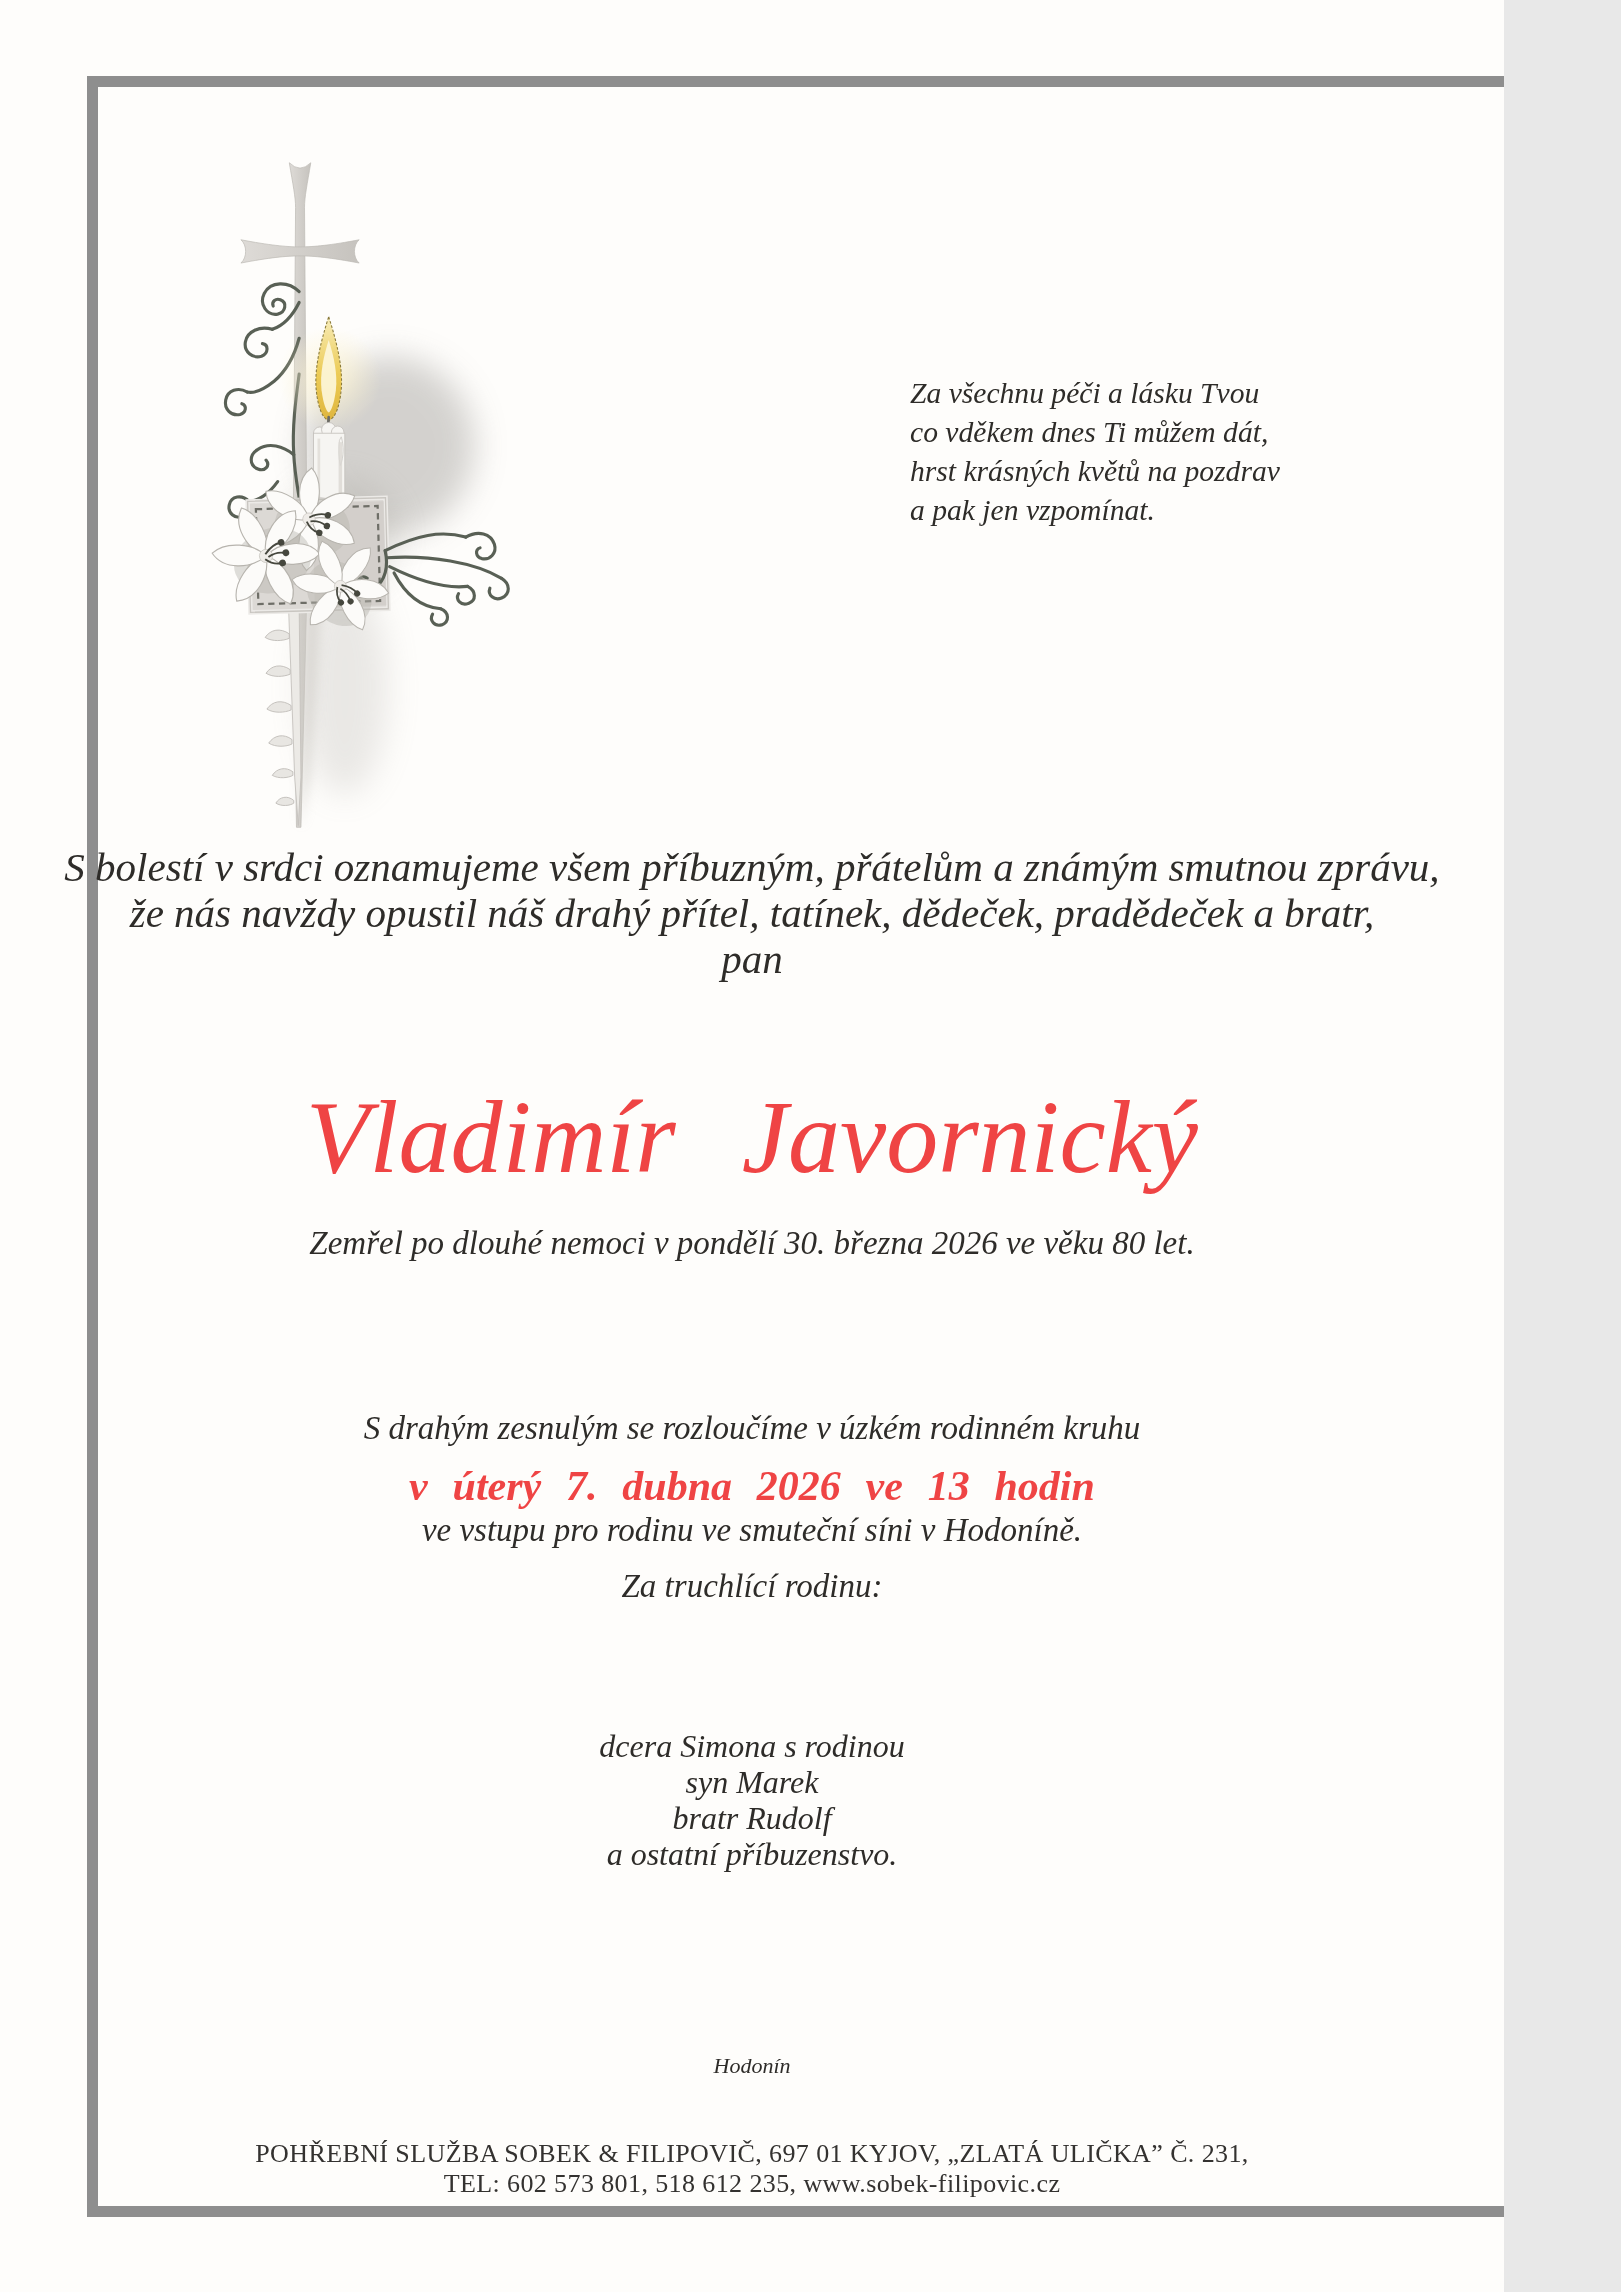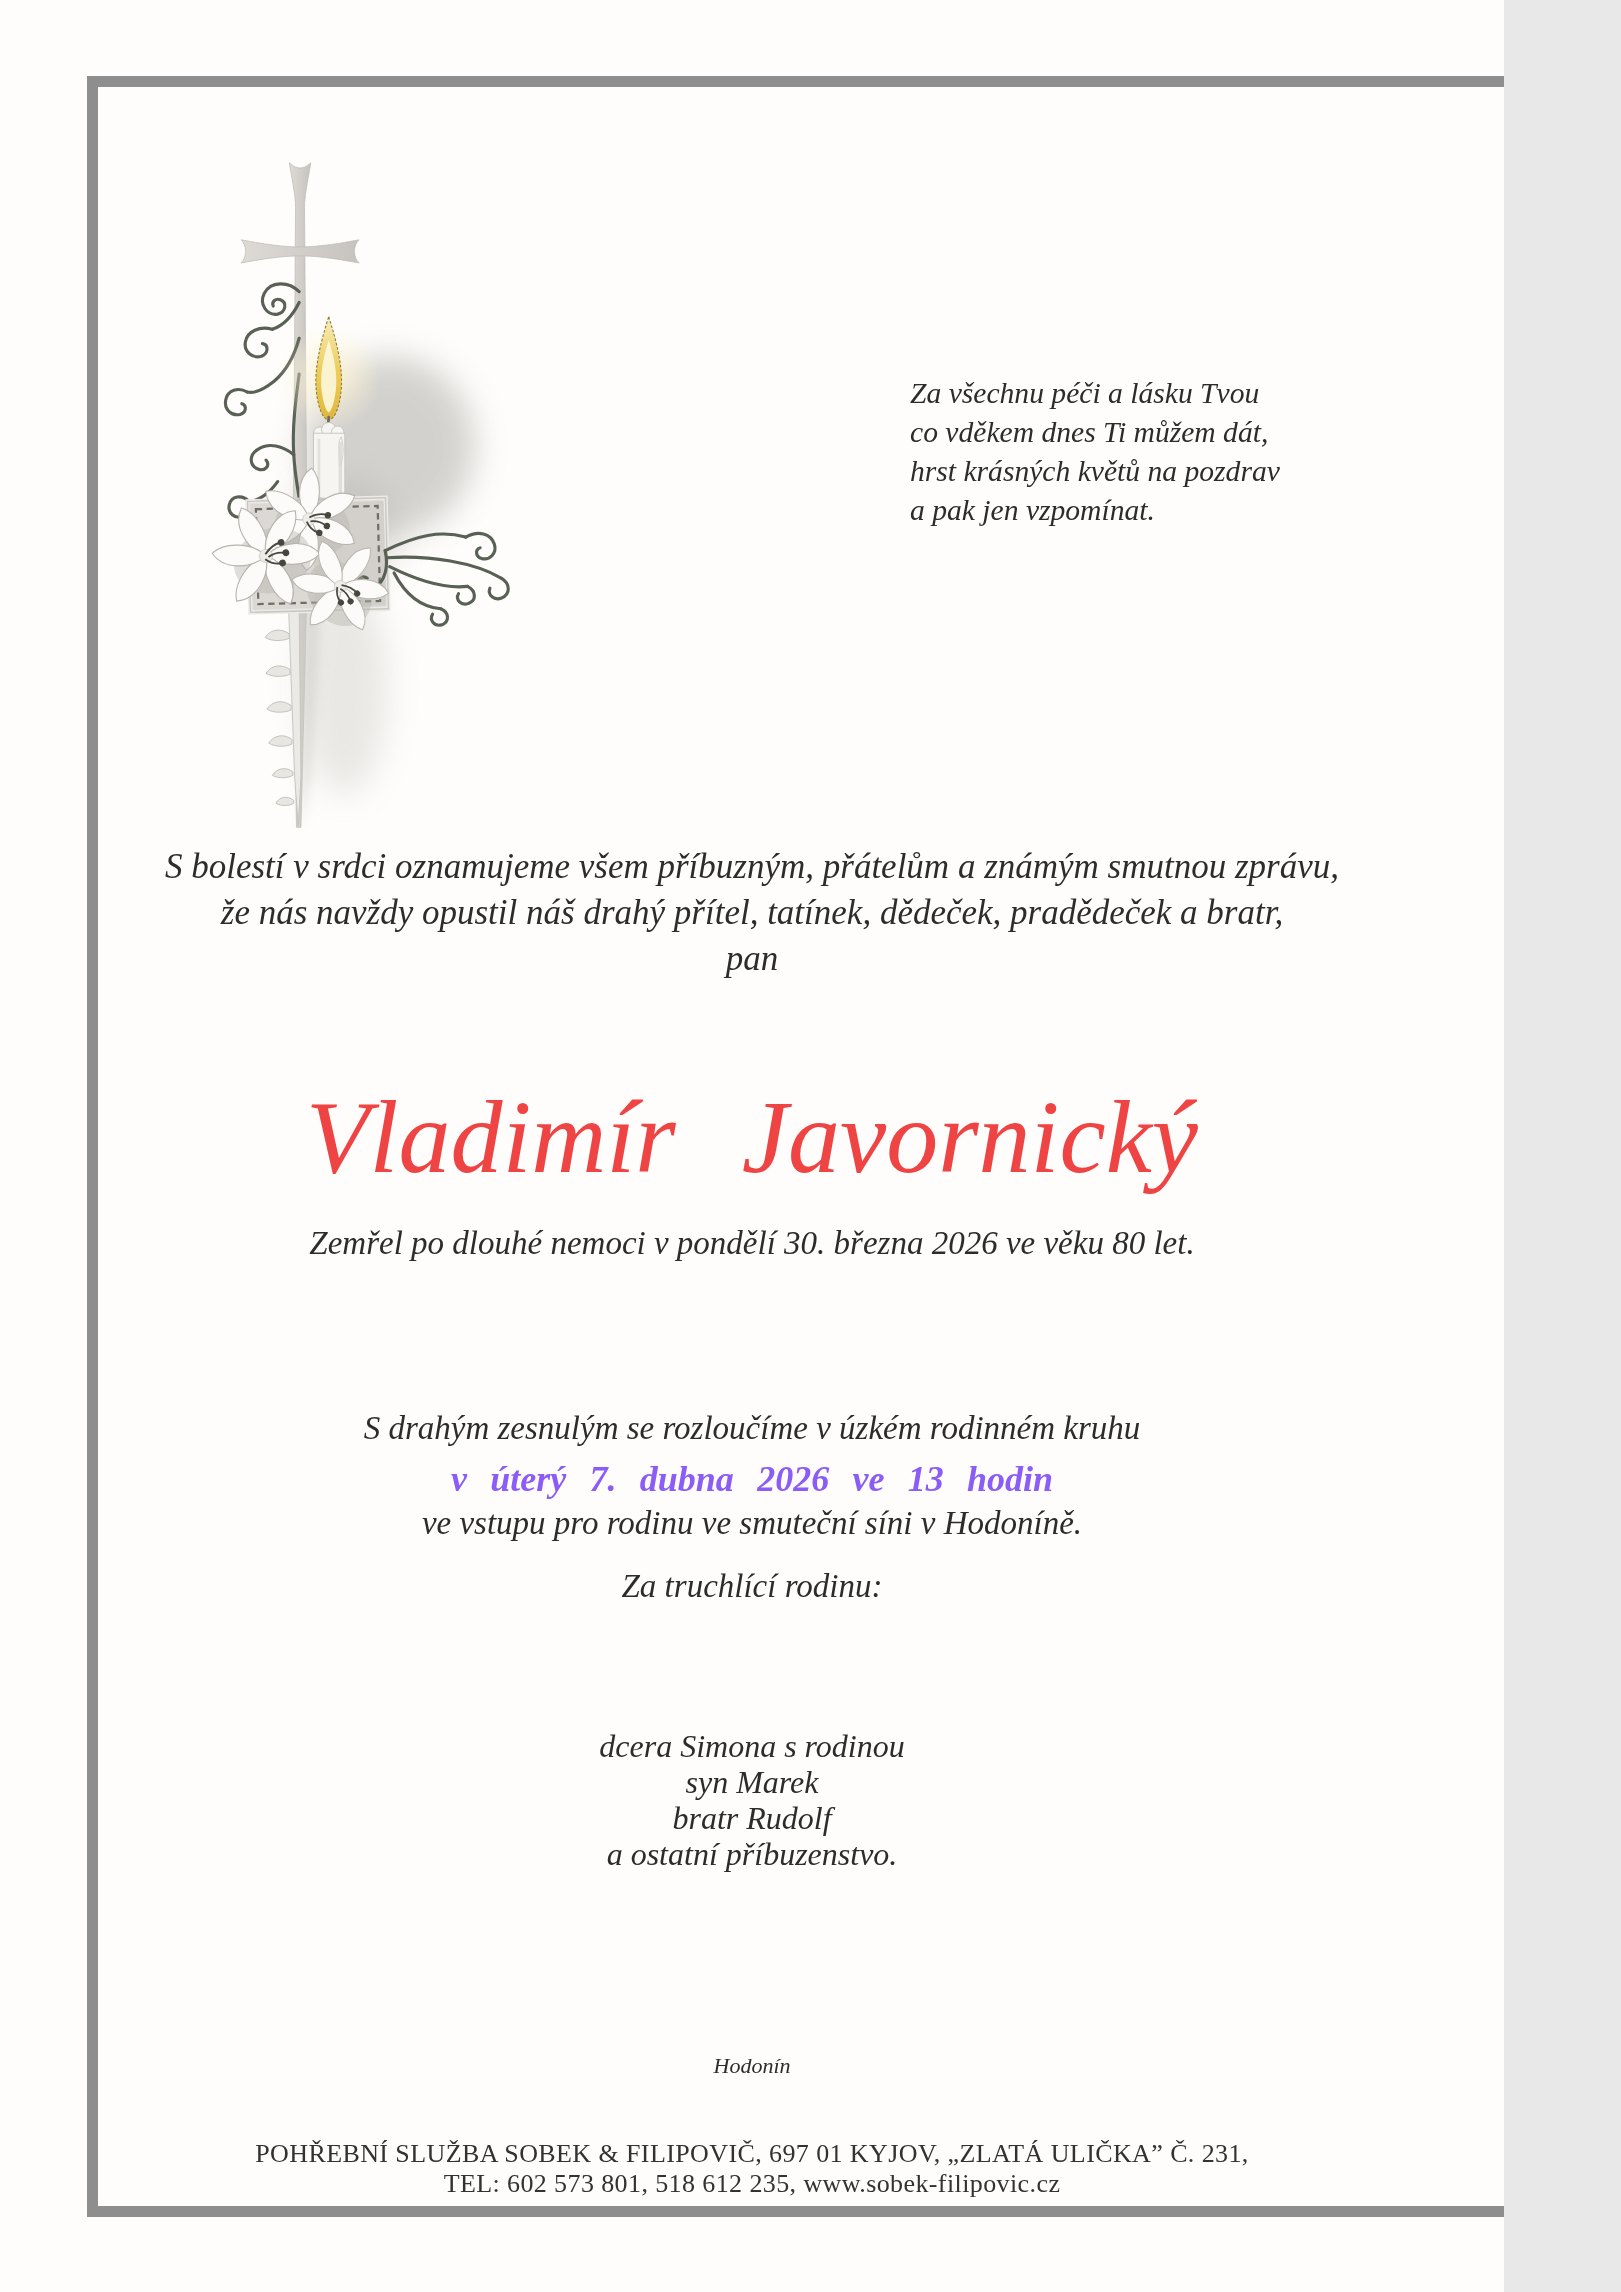--- a/index.html
+++ b/index.html
@@ -23,26 +23,26 @@
     width:309px; height:699px;
   }
   .poem {
     position:absolute;
     left:910px; top:374px;
     font-style:italic;
     font-size:29.6px; line-height:39px;
     white-space:nowrap;
   }
   .centerblock { position:absolute; left:0; width:100%; text-align:center; font-style:italic; }
-  .announce   { top:844px;  font-size:35px; line-height:46px; }
+  .announce   { top:844px;  font-size:41px; line-height:46px; }
   .name       { top:1072px; font-size:104px; font-weight:normal; word-spacing:40px; color:#ef4444; line-height:1.25; }
   .death      { top:1225px; font-size:33px; }
   .farewell   { top:1408px; }
   .farewell .l1 { font-size:33px; line-height:41px; }
-  .farewell .l2 { font-size:36px; font-weight:bold; word-spacing:14.3px; line-height:48px; margin-top:6px; color:#8b5cf6; }
+  .farewell .l2 { font-size:42px; font-weight:bold; word-spacing:14.3px; line-height:48px; margin-top:13px; color:#ef4444; }
   .farewell .l3 { font-size:33px; line-height:41px; }
   .mourn-head { top:1568px; font-size:33px; }
   .mourners   { top:1728px; font-size:32px; line-height:36px; }
   .place      { top:2053px; font-size:22px; }
   .footer     { top:2139px; font-size:26px; line-height:29.6px; font-style:normal; letter-spacing:0.4px; color:#343230; }
 </style>
 </head>
 <body>
 
 <div class="page">

